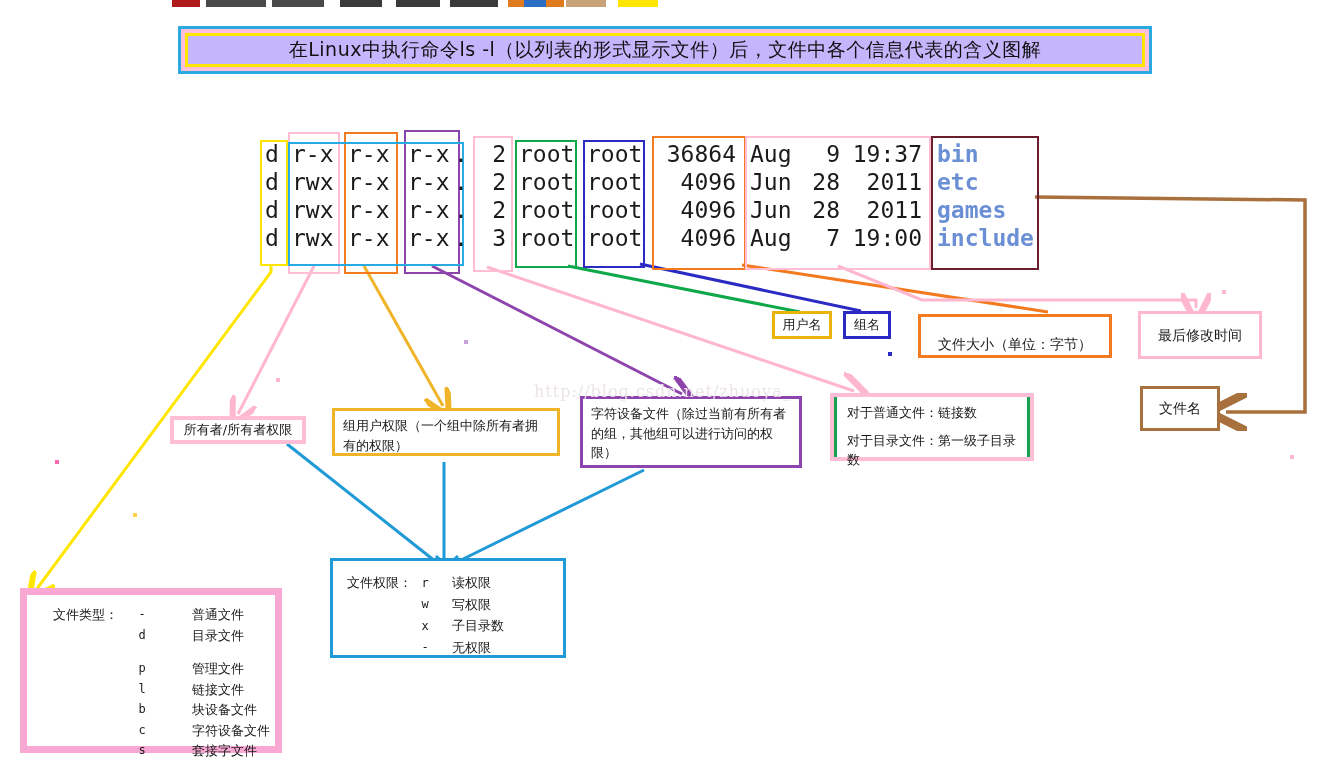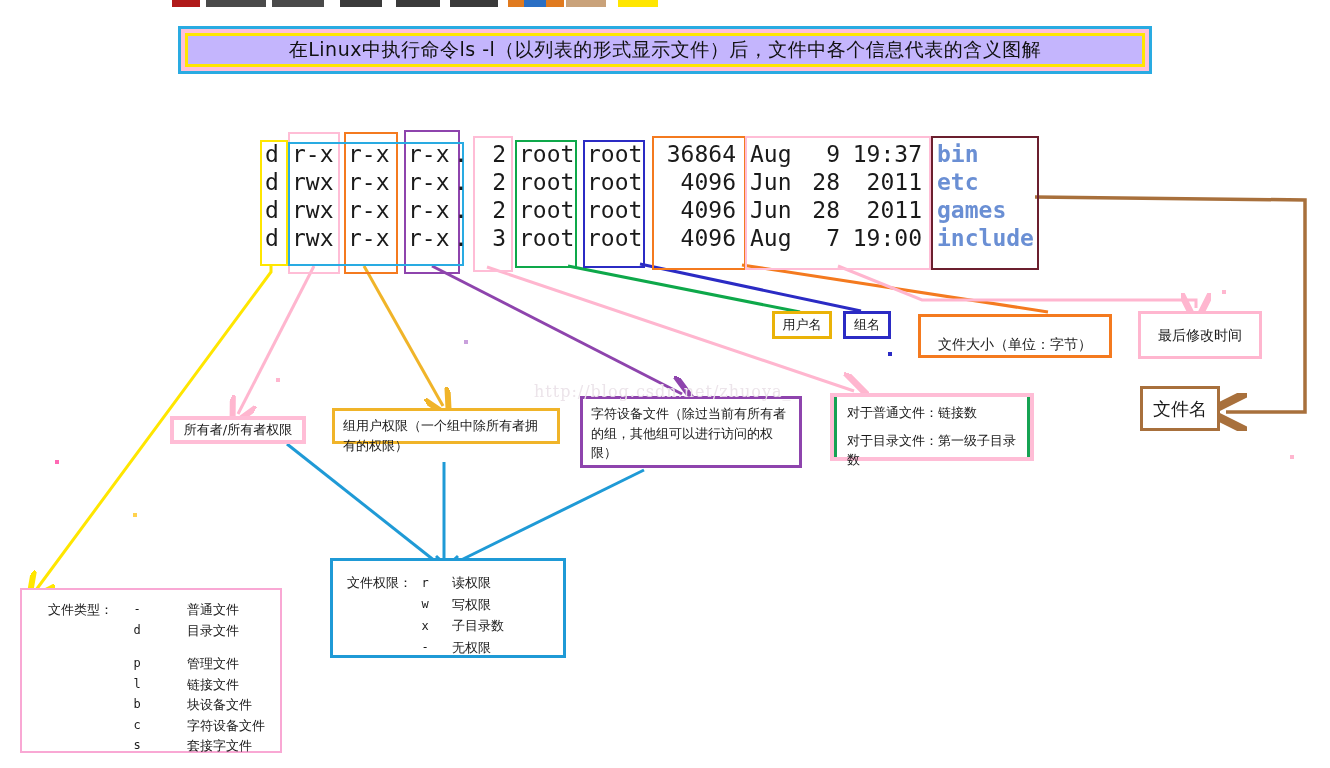--- a/index.html
+++ b/index.html
@@ -60,31 +60,31 @@
 
   #note-username{left:772px;top:311px;width:60px;height:28px;border:3px solid #eab308;
     display:flex;align-items:center;justify-content:center;font-size:13px;}
   #note-groupname{left:843px;top:311px;width:48px;height:28px;border:3px solid #2b2bc4;
     display:flex;align-items:center;justify-content:center;font-size:13px;}
   #note-filesize{left:918px;top:314px;width:194px;height:44px;border:3px solid #f47a1f;
     display:flex;align-items:flex-end;justify-content:center;font-size:14px;}
   #note-mtime{left:1138px;top:311px;width:124px;height:48px;border:3px solid #ffb6cf;
     display:flex;align-items:center;justify-content:center;font-size:14px;}
   #note-filename{left:1140px;top:386px;width:80px;height:45px;border:3px solid #a8703c;
-    display:flex;align-items:center;justify-content:center;font-size:18px;}
+    display:flex;align-items:center;justify-content:center;font-size:14px;}
 
   #note-owner{left:170px;top:416px;width:136px;height:28px;border:4px solid #ffbdd6;
     display:flex;align-items:center;justify-content:center;font-size:13px;}
-  #note-group{left:332px;top:408px;width:228px;height:36px;border:3px solid #f0b429;}
+  #note-group{left:332px;top:408px;width:228px;height:48px;border:3px solid #f0b429;}
   #note-other{left:580px;top:396px;width:222px;height:72px;border:3px solid #8e44ad;}
   #note-link{left:830px;top:393px;width:204px;height:68px;border:4px solid #ffbdd6;}
   #note-link .inner{width:100%;height:100%;border-left:3px solid #15a353;border-right:3px solid #15a353;box-sizing:border-box;padding:6px 10px;}
 
   #note-perm{left:330px;top:558px;width:236px;height:100px;border:3px solid #1f9ad6;}
-  #note-ftype{left:20px;top:588px;width:262px;height:165px;border:2px solid #f9a8d4;}
+  #note-ftype{left:20px;top:588px;width:262px;height:165px;border:7px solid #f9a8d4;}
 
   
   #ftype-tbl{margin:10px 0 0 26px;font-size:13px;color:#1a1a1a;}
   #ftype-tbl td{padding:0 0 1px 0;vertical-align:top;}
   #ftype-tbl td.code{
     font-family:"DejaVu Sans Mono","Liberation Mono",monospace;
     font-size:12px;text-align:center;width:48px;
   }
   #ftype-tbl td.desc{padding-left:26px;white-space:nowrap;}
   #ftype-tbl td.lbl{white-space:nowrap;}

